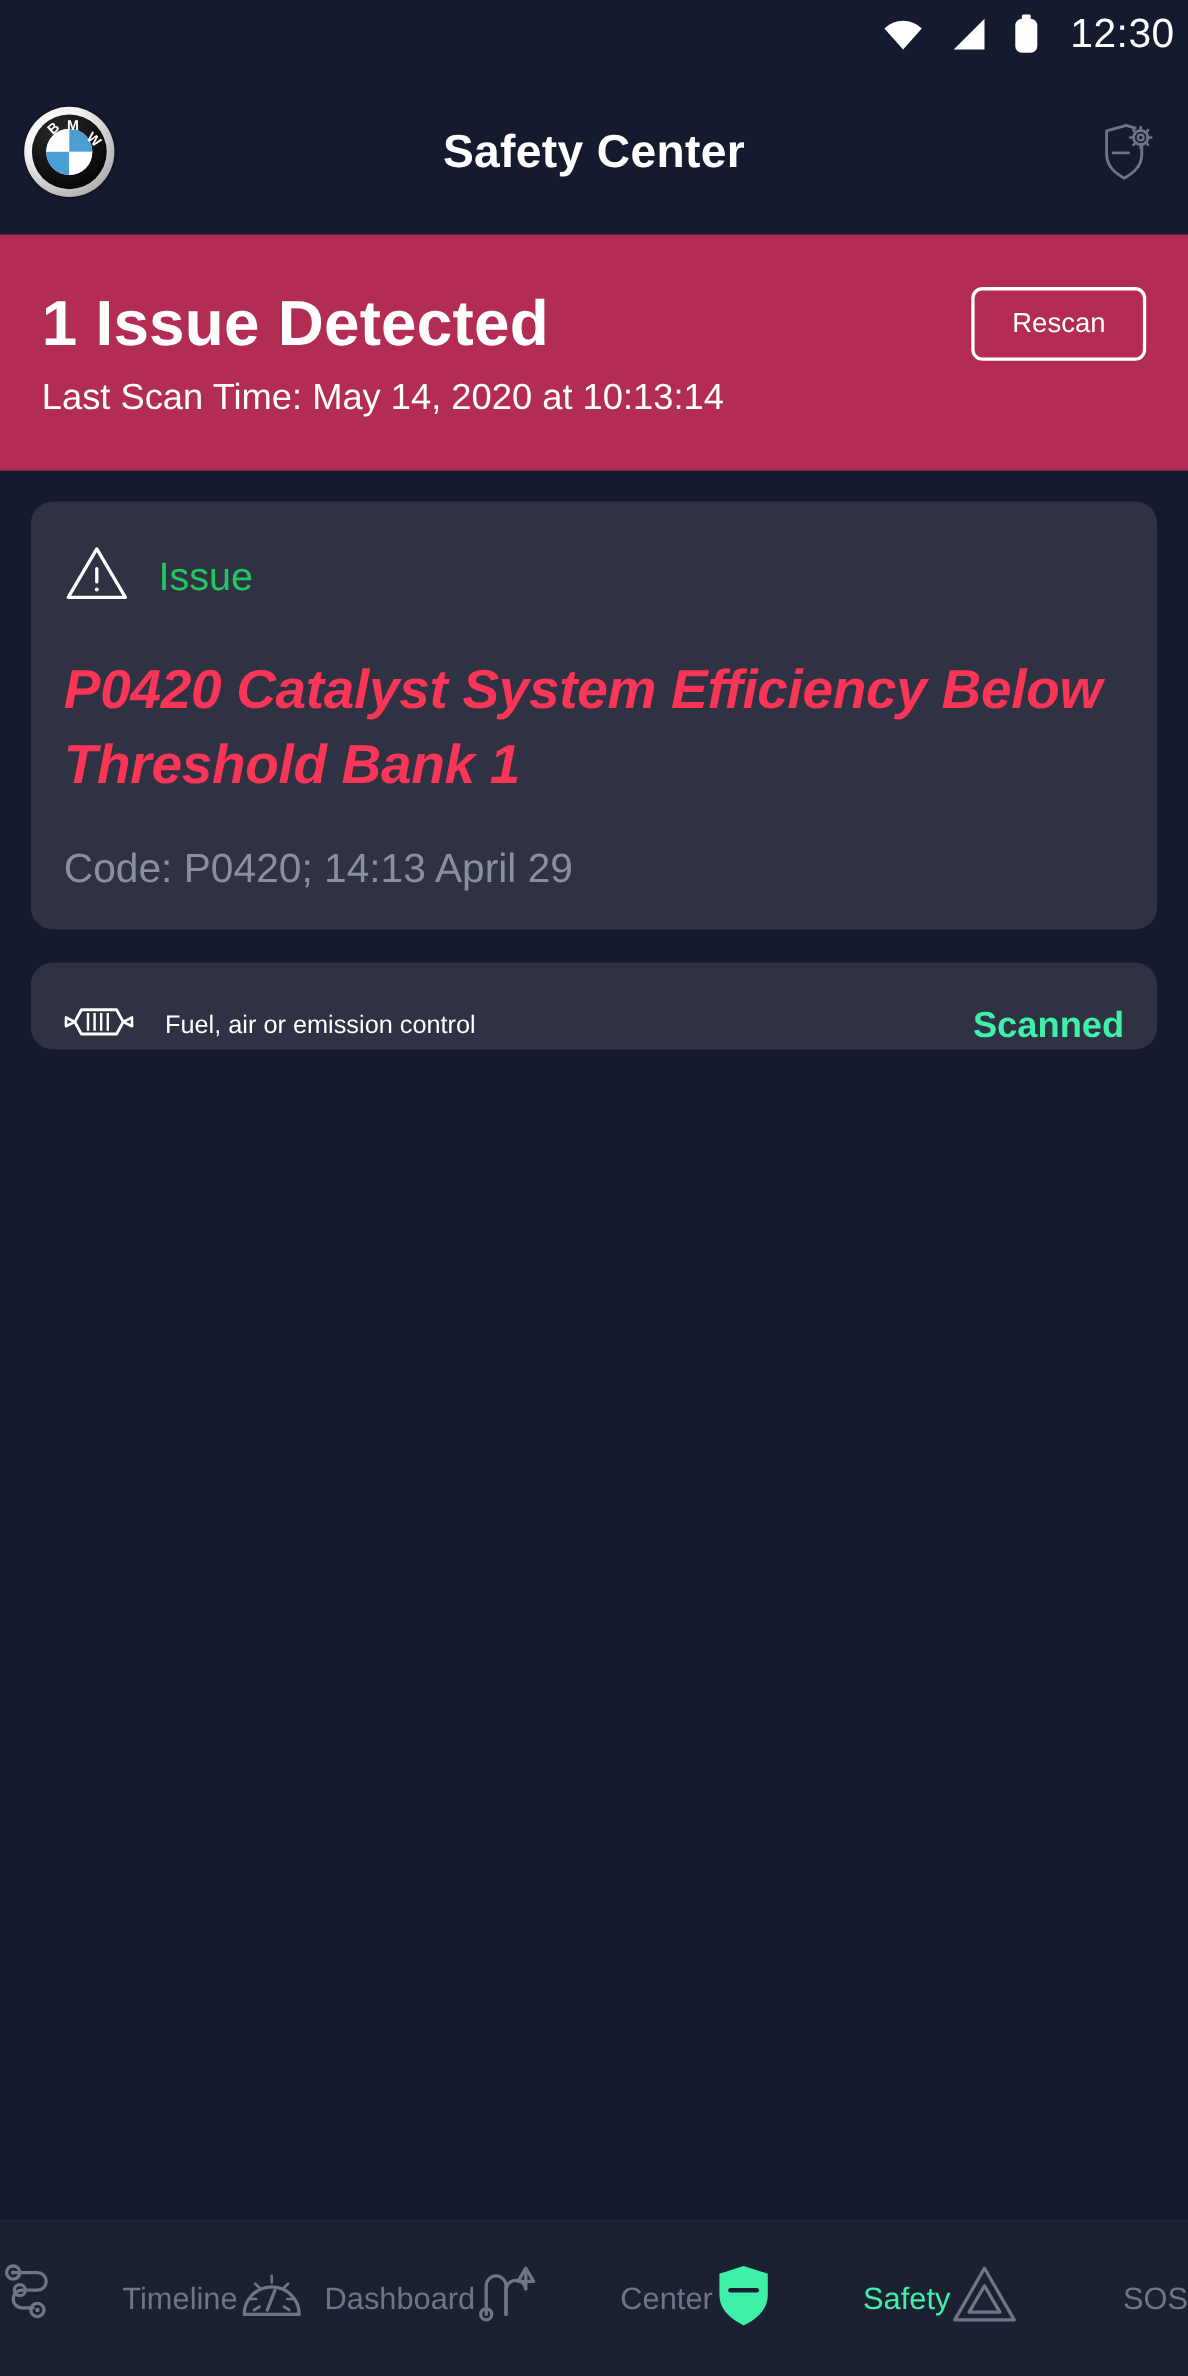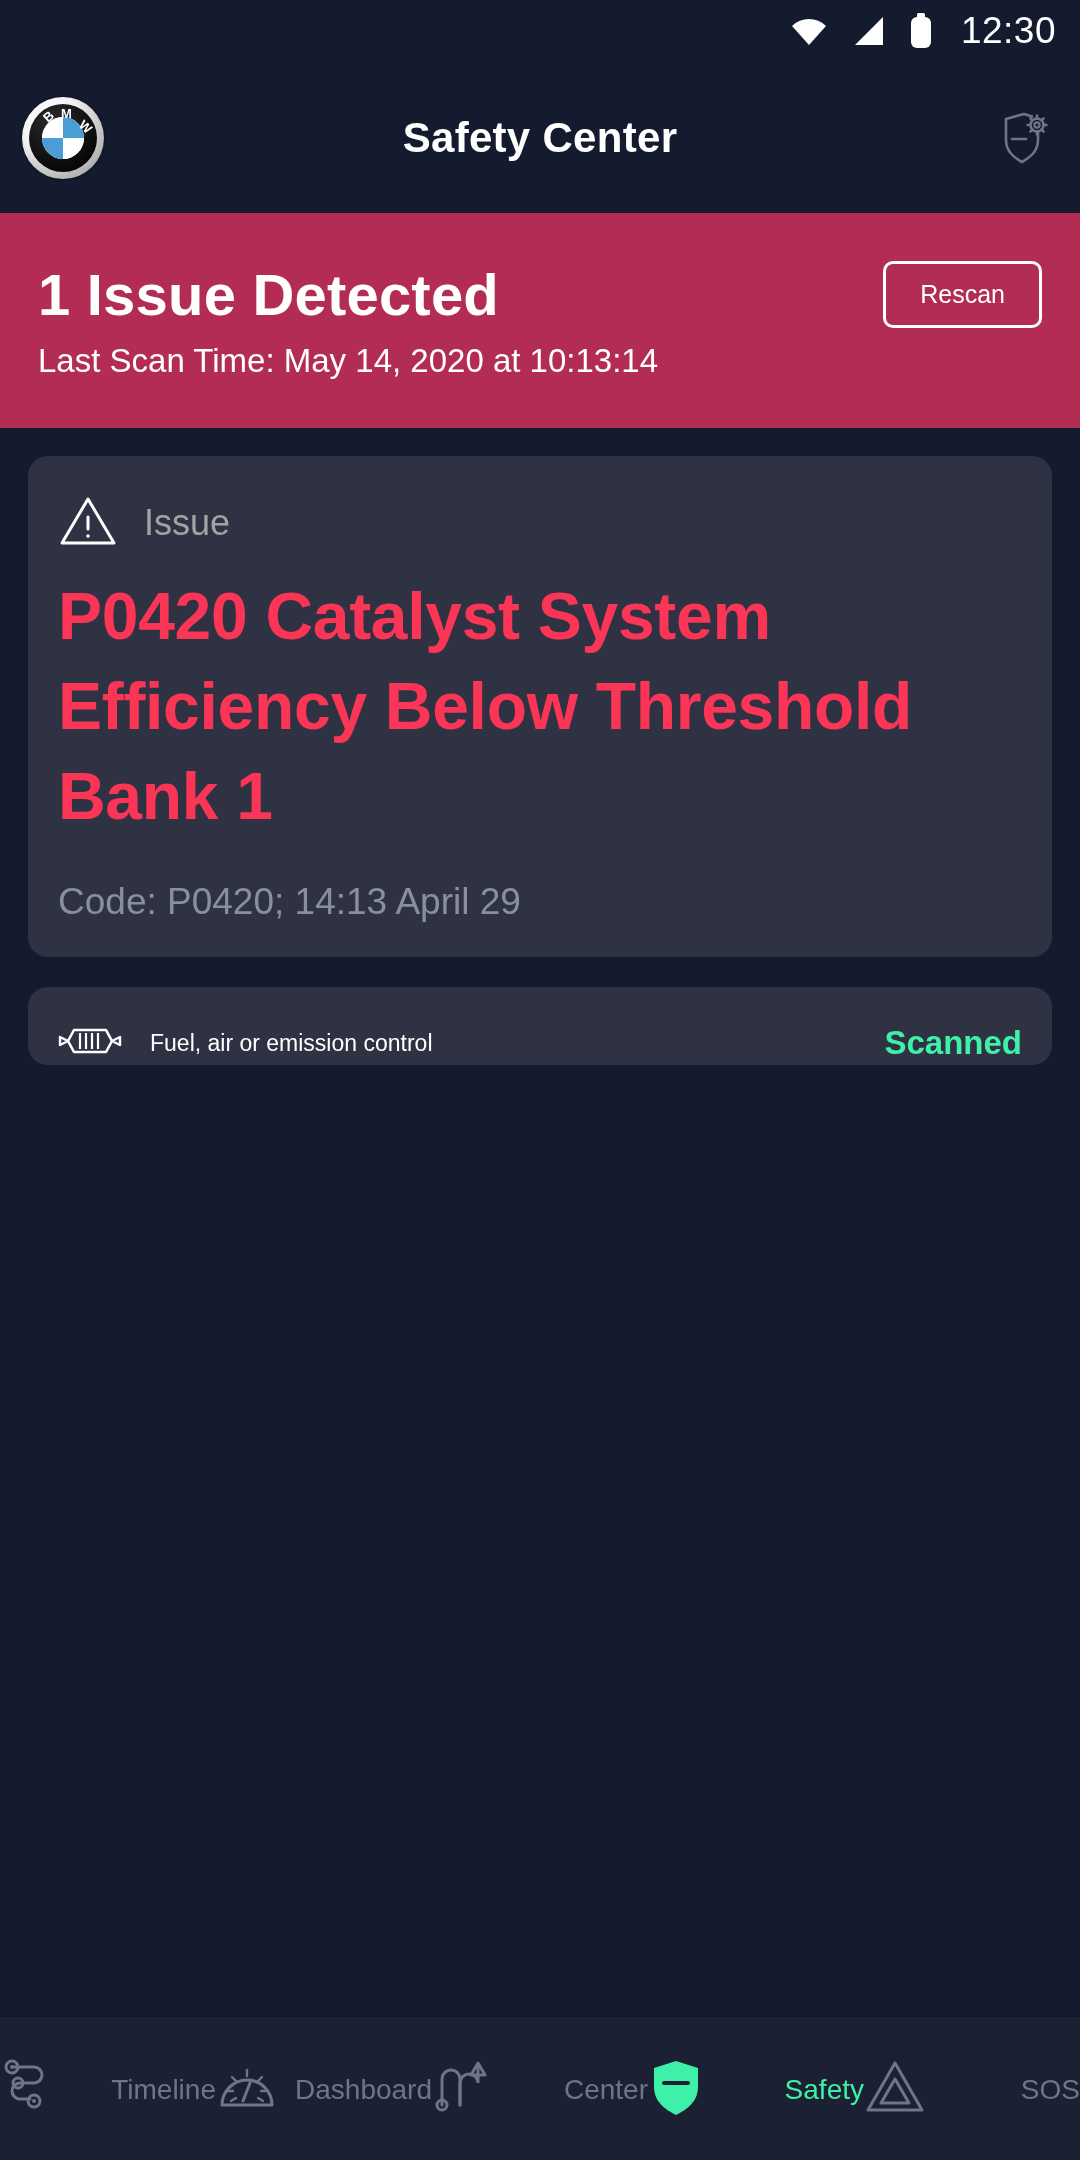--- a/index.html
+++ b/index.html
@@ -8,21 +8,21 @@
     background:#141b2e;
     font-family:"Liberation Sans", sans-serif;
     overflow:hidden;
   }
   .screen { position:relative; width:1080px; height:2160px; background:#141b2e; display:flex; flex-direction:column; }
 
   
   .statusbar {
     height:62px; flex:0 0 62px;
     display:flex; align-items:center; justify-content:flex-end;
-    padding-right:24px; gap:22px;
+    padding-right:12px; gap:22px;
     background:#141b2e;
   }
   .sb-icon { display:flex; align-items:center; justify-content:center; }
   .sb-time { color:#ffffff; font-size:37px; letter-spacing:0.5px; margin-left:6px; }
 
   
   .appbar {
     height:151px; flex:0 0 151px;
     display:flex; align-items:center;
     background:#141b2e;
@@ -79,24 +79,24 @@
   .banner-sub { color:#ffffff; font-size:33px; margin-top:14px; }
 
   
   .body { flex:1 1 auto; overflow:hidden; padding:0 28px; background:#141b2e; }
 
   .card {
     background:#2e3243; border-radius:20px;
     margin-top:28px; padding:38px 30px 34px 30px;
   }
   .issue-head { display:flex; align-items:center; gap:26px; }
-  .issue-label { color:#a3a3a3; font-size:36px; }
+  .issue-label { color:#22c55e; font-size:36px; }
   .issue-title {
-    color:#fa3556; font-size:66px; font-weight:700;
-    line-height:1.36; margin-top:20px; letter-spacing:-0.3px;
+    color:#fa3556; font-size:50px; font-weight:700;
+    line-height:1.36; margin-top:40px; letter-spacing:-0.3px;font-style:italic;
   }
   .issue-code { color:#8a8fa0; font-size:37px; margin-top:40px; }
 
   .sys-card { background:#2e3243; border-radius:20px; margin-top:30px; padding:34px 0 0 0; }
   .sys-head { display:flex; align-items:center; padding:0 30px 0 30px; }
   .sys-head-label { color:#ffffff; font-size:23px; margin-left:26px; }
   .sys-status { margin-left:auto; color:#3ff0a8; font-size:33px; font-weight:700; }
 
   .sys-list { margin-top:34px; }
   .sys-item {

